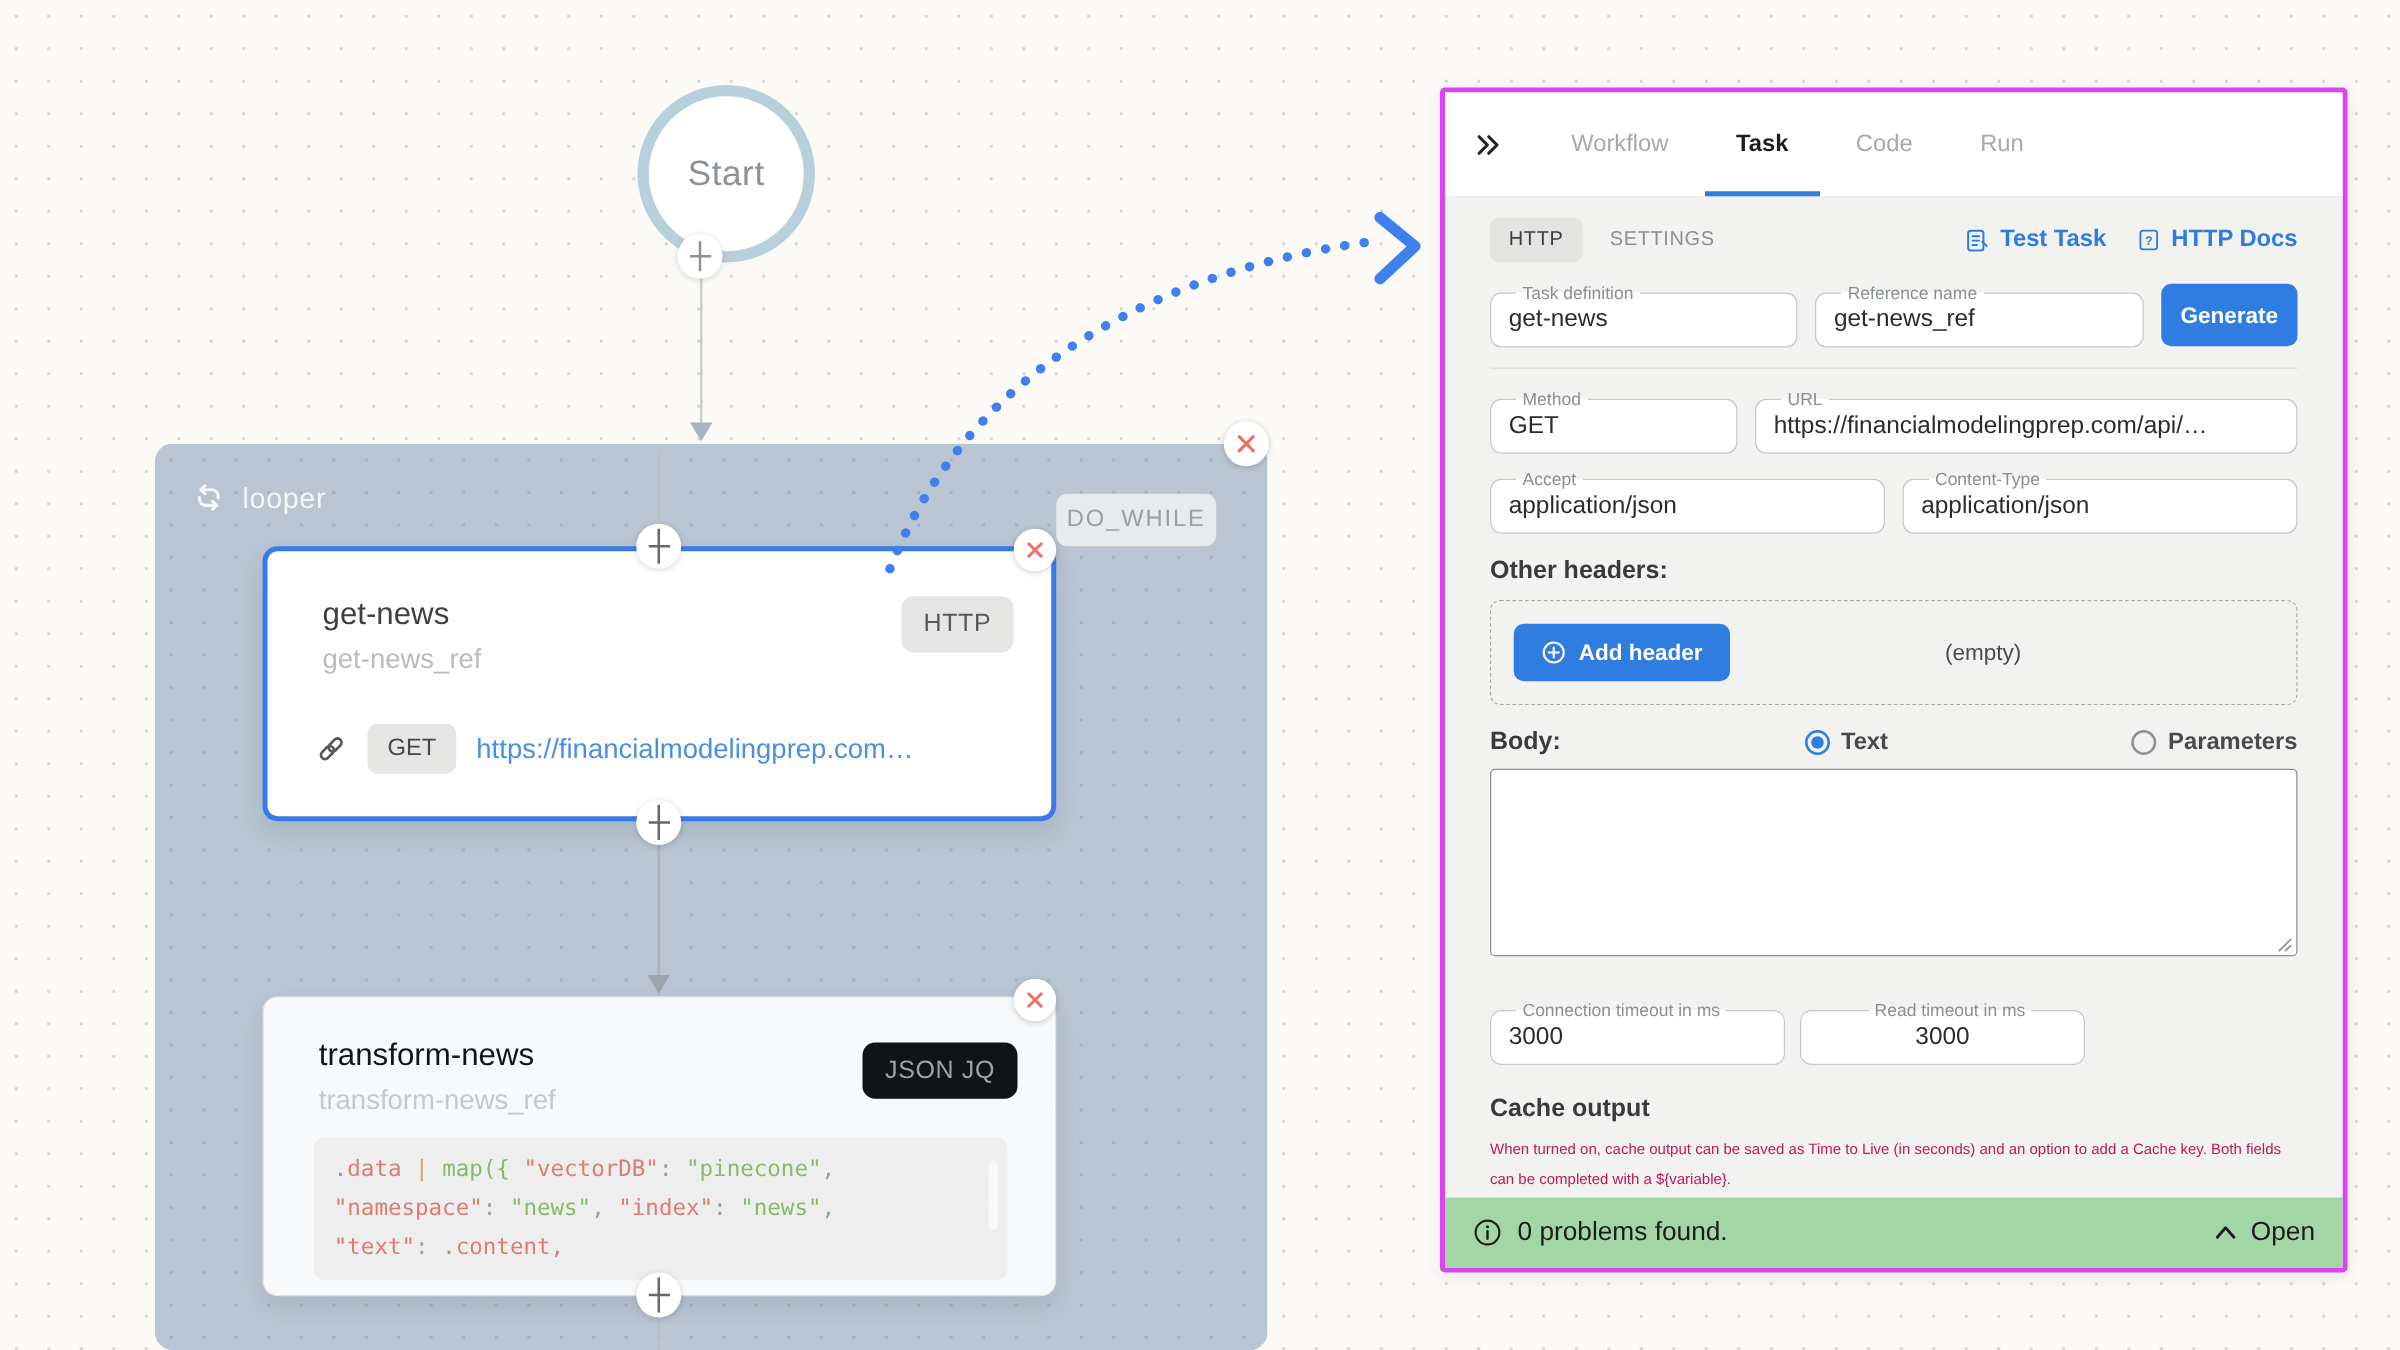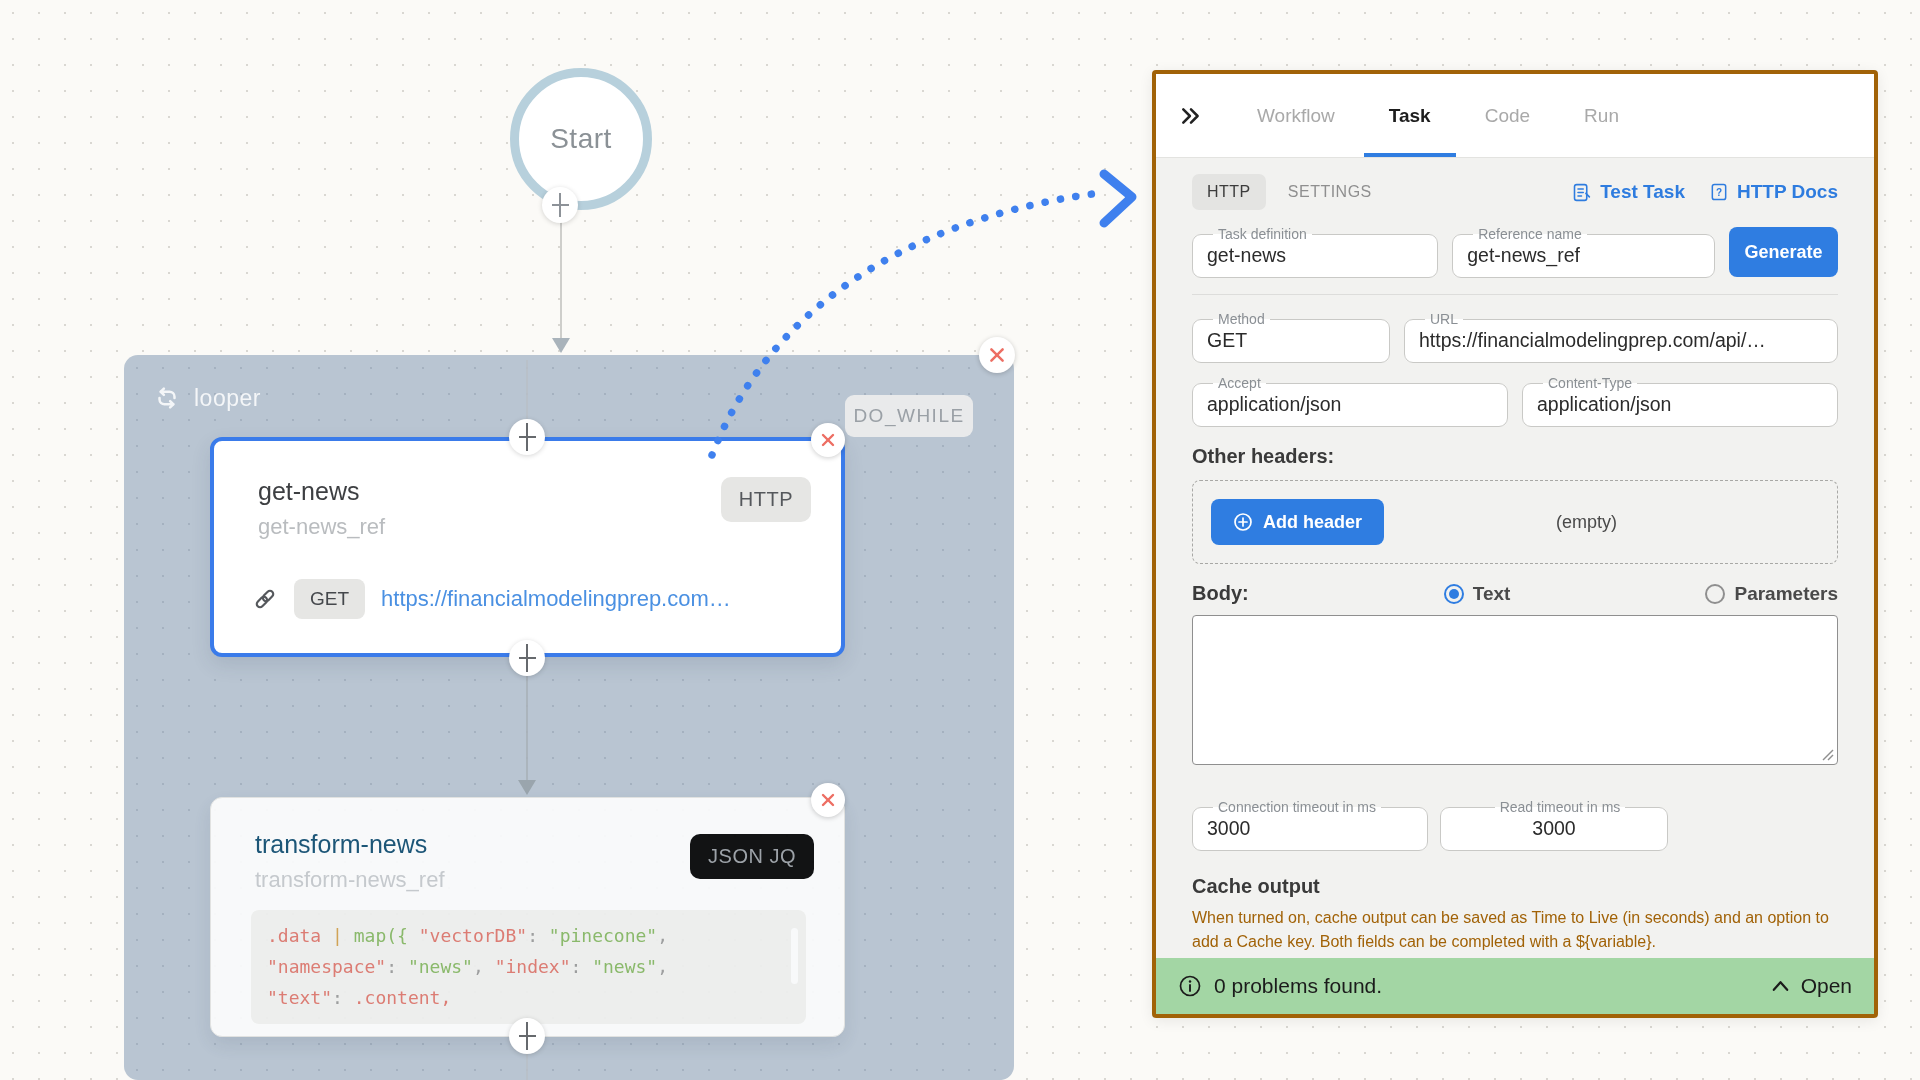--- a/index.html
+++ b/index.html
@@ -55,21 +55,21 @@
 
   .task-node {
     left:210px; width:635px; background:#fff; border-radius:12px; z-index:4;
     box-shadow:0 8px 20px rgba(40,60,80,.12);
   }
   #get-news-node { top:437px; height:220px; border:4px solid #3a7bea; }
   #transform-node { top:797px; height:240px; border:1px solid #e6e6e3; opacity:.9; }
 
   .node-title { font-size:25px; color:#3d3f42; }
   .node-ref { font-size:22px; color:#b9bcbf; margin-top:8px; }
-  #transform-node .node-title { color:#0c4a6e; }
+  #transform-node .node-title { color:#000000; }
   #transform-node .node-ref { color:#c7cacd; }
 
   .node-badge {
     position:absolute; right:30px; top:36px; background:#e6e6e4; color:#55585c;
     font-size:20px; padding:11px 18px; border-radius:10px; letter-spacing:.5px;
   }
   #transform-node .node-badge { background:#000000; color:#9a9fa4; }
 
   #get-news-node .node-inner { padding:36px 0 0 44px; position:relative; height:100%; }
   #transform-node .node-inner { padding:32px 0 0 44px; position:relative; height:100%; }
@@ -85,21 +85,21 @@
   }
   .code-scroll { position:absolute; right:6px; top:18px; width:7px; height:56px; background:#ffffff; border-radius:4px; }
   .tk-red { color:#e0756a; } .tk-green { color:#85b860; } .tk-amber { color:#d4a04a; } .tk-gray { color:#9a9a9a; }
 
   svg.lines { position:absolute; left:0; top:0; z-index:3; pointer-events:none; }
   svg.dotted { position:absolute; left:0; top:0; z-index:7; pointer-events:none; }
 
   
   #panel {
     left:1152px; top:70px; width:726px; height:948px; z-index:10;
-    background:#fff; border:4px solid #a16207; border-radius:4px;
+    background:#fff; border:4px solid #d946ef; border-radius:4px;
     display:flex; flex-direction:column; box-shadow:0 3px 14px rgba(0,0,0,.08);
   }
   #panel-header {
     height:84px; background:#fff; border-bottom:1px solid #e3e3e0;
     display:flex; align-items:center; padding:0 24px; flex:none;
   }
   #tabs { display:flex; margin-left:28px; height:100%; }
   .tab {
     padding:0 27px; height:100%; display:flex; align-items:center;
     font-size:19px; color:#a9a9a9; position:relative; cursor:default;
@@ -147,21 +147,21 @@
 
   #body-textarea-wrap { margin-top:10px; position:relative; }
   #body-textarea {
     width:100%; height:150px; background:#fff; border:1px solid #8f8f8f; border-radius:4px;
     resize:none; font-family:inherit; font-size:18px; padding:10px;
   }
   #resize-grip { position:absolute; right:4px; bottom:8px; }
 
   .timeout-row { margin-top:30px; display:flex; gap:12px; }
 
-  #cache-desc { margin-top:8px; font-size:16px; color:#a16207; line-height:24px; max-width:660px; }
+  #cache-desc { margin-top:8px; font-size:12px; color:#be185d; line-height:24px; max-width:660px; }
 
   #status-bar {
     margin-top:auto; height:56px; background:#a3d6a4; flex:none;
     display:flex; align-items:center; justify-content:space-between; padding:0 22px;
   }
   #status-left { display:flex; align-items:center; gap:12px; font-size:21px; color:#1b1b1b; }
   #status-open { display:flex; align-items:center; gap:10px; font-size:21px; color:#1b1b1b; cursor:default; }
 </style>
 </head>
 <body>

